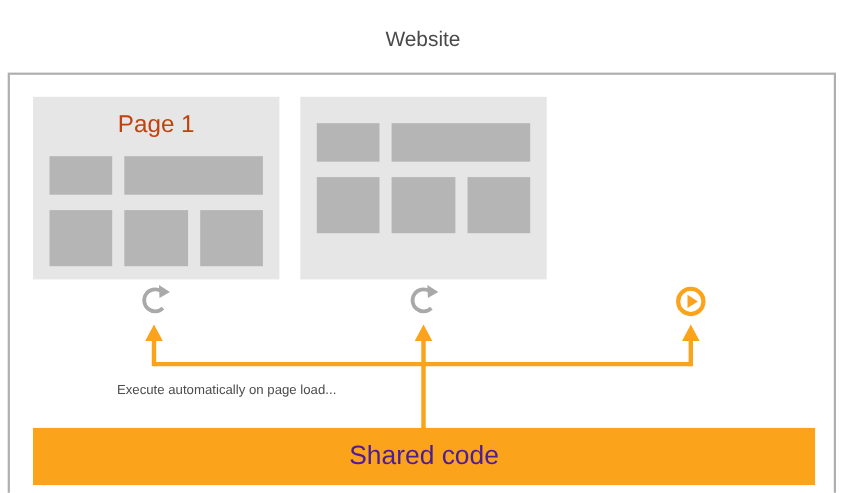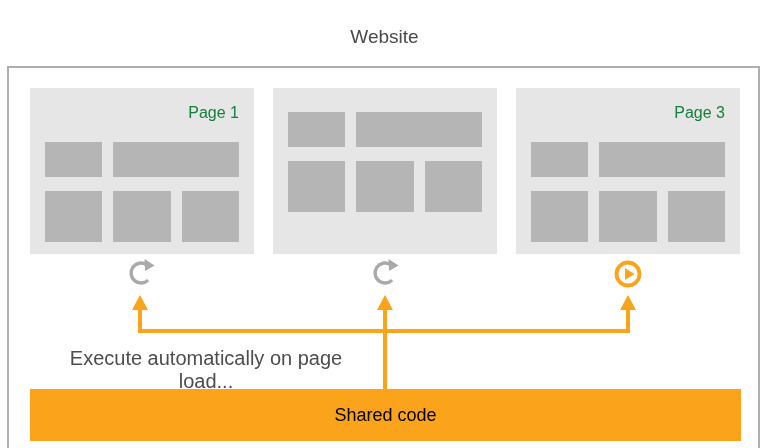--- a/index.html
+++ b/index.html
@@ -16,38 +16,38 @@
   .stage{position:relative;width:628px;height:448px;margin-top:24px;}
   .diagram-title{position:absolute;left:0;top:2px;width:769px;text-align:center;
     font-size:19px;color:var(--text);}
   .outer-box{position:absolute;left:7px;top:42px;width:753px;height:400px;
     border:2px solid var(--border);background:#fff;}
   .page-card{position:absolute;top:64px;width:224px;height:166px;
     background:var(--card-bg);padding:10px 15px 0 15px;}
   .page-card.p1{left:30px;}
   .page-card.p2{left:273px;}
   .page-card.p3{left:516px;}
-  .page-title{text-align:right;font-size:16px;color:#15803d;height:30px;line-height:30px;}
+  .page-title{text-align:center;font-size:22px;color:#c2410c;height:30px;line-height:30px;}
   .row1{display:flex;gap:11px;margin-top:14px;height:35px;}
   .row2{display:flex;gap:11px;margin-top:14px;height:51px;}
   .blk{background:var(--block);}
   .b-sm{width:57px;flex:none;}
   .b-lg{flex:1;}
   .b-eq{flex:1;}
   .trigger-icon{position:absolute;top:234px;width:32px;height:32px;}
   .ti-1{left:125px;}
   .ti-2{left:369px;}
   .ti-3{left:612px;}
   .arrow-layer{position:absolute;left:0;top:0;width:769px;height:448px;pointer-events:none;}
-  .caption{position:absolute;top:323px;font-size:20px;color:#4D4D4D;text-align:center;}
+  .caption{position:absolute;top:323px;font-size:12px;color:#4D4D4D;text-align:center;}
   .caption.left{left:55px;width:302px;}
   .caption.right{left:440px;width:252px;}
   .shared-bar{position:absolute;left:30px;top:365px;width:711px;height:52px;
     background:var(--accent);display:flex;align-items:center;justify-content:center;}
-  .shared-label{font-size:18px;color:#000000;}
+  .shared-label{font-size:24px;color:#4c1d95;}
 </style>
 </head>
 <body>
 
 <div class="stage">
 
   <div class="diagram-title">Website</div>
 
   <div class="outer-box"></div>
 
@@ -69,32 +69,20 @@
       <div class="blk b-sm"></div>
       <div class="blk b-lg"></div>
     </div>
     <div class="row2">
       <div class="blk b-eq"></div>
       <div class="blk b-eq"></div>
       <div class="blk b-eq"></div>
     </div>
   </div>
 
-  <div class="page-card p3">
-    <div class="page-title">Page 3</div>
-    <div class="row1">
-      <div class="blk b-sm"></div>
-      <div class="blk b-lg"></div>
-    </div>
-    <div class="row2">
-      <div class="blk b-eq"></div>
-      <div class="blk b-eq"></div>
-      <div class="blk b-eq"></div>
-    </div>
-  </div>
 
   <svg class="trigger-icon ti-1" viewBox="0 0 32 32">
     <path d="M 21 6.3 A 10 10 0 1 0 23.1 22.1" fill="none" stroke="#A9A9A9" stroke-width="3.4"></path>
     <polygon points="19.5,1 29.5,7.5 20,13" fill="#A9A9A9"></polygon>
   </svg>
 
   <svg class="trigger-icon ti-2" viewBox="0 0 32 32">
     <path d="M 21 6.3 A 10 10 0 1 0 23.1 22.1" fill="none" stroke="#A9A9A9" stroke-width="3.4"></path>
     <polygon points="19.5,1 29.5,7.5 20,13" fill="#A9A9A9"></polygon>
   </svg>

